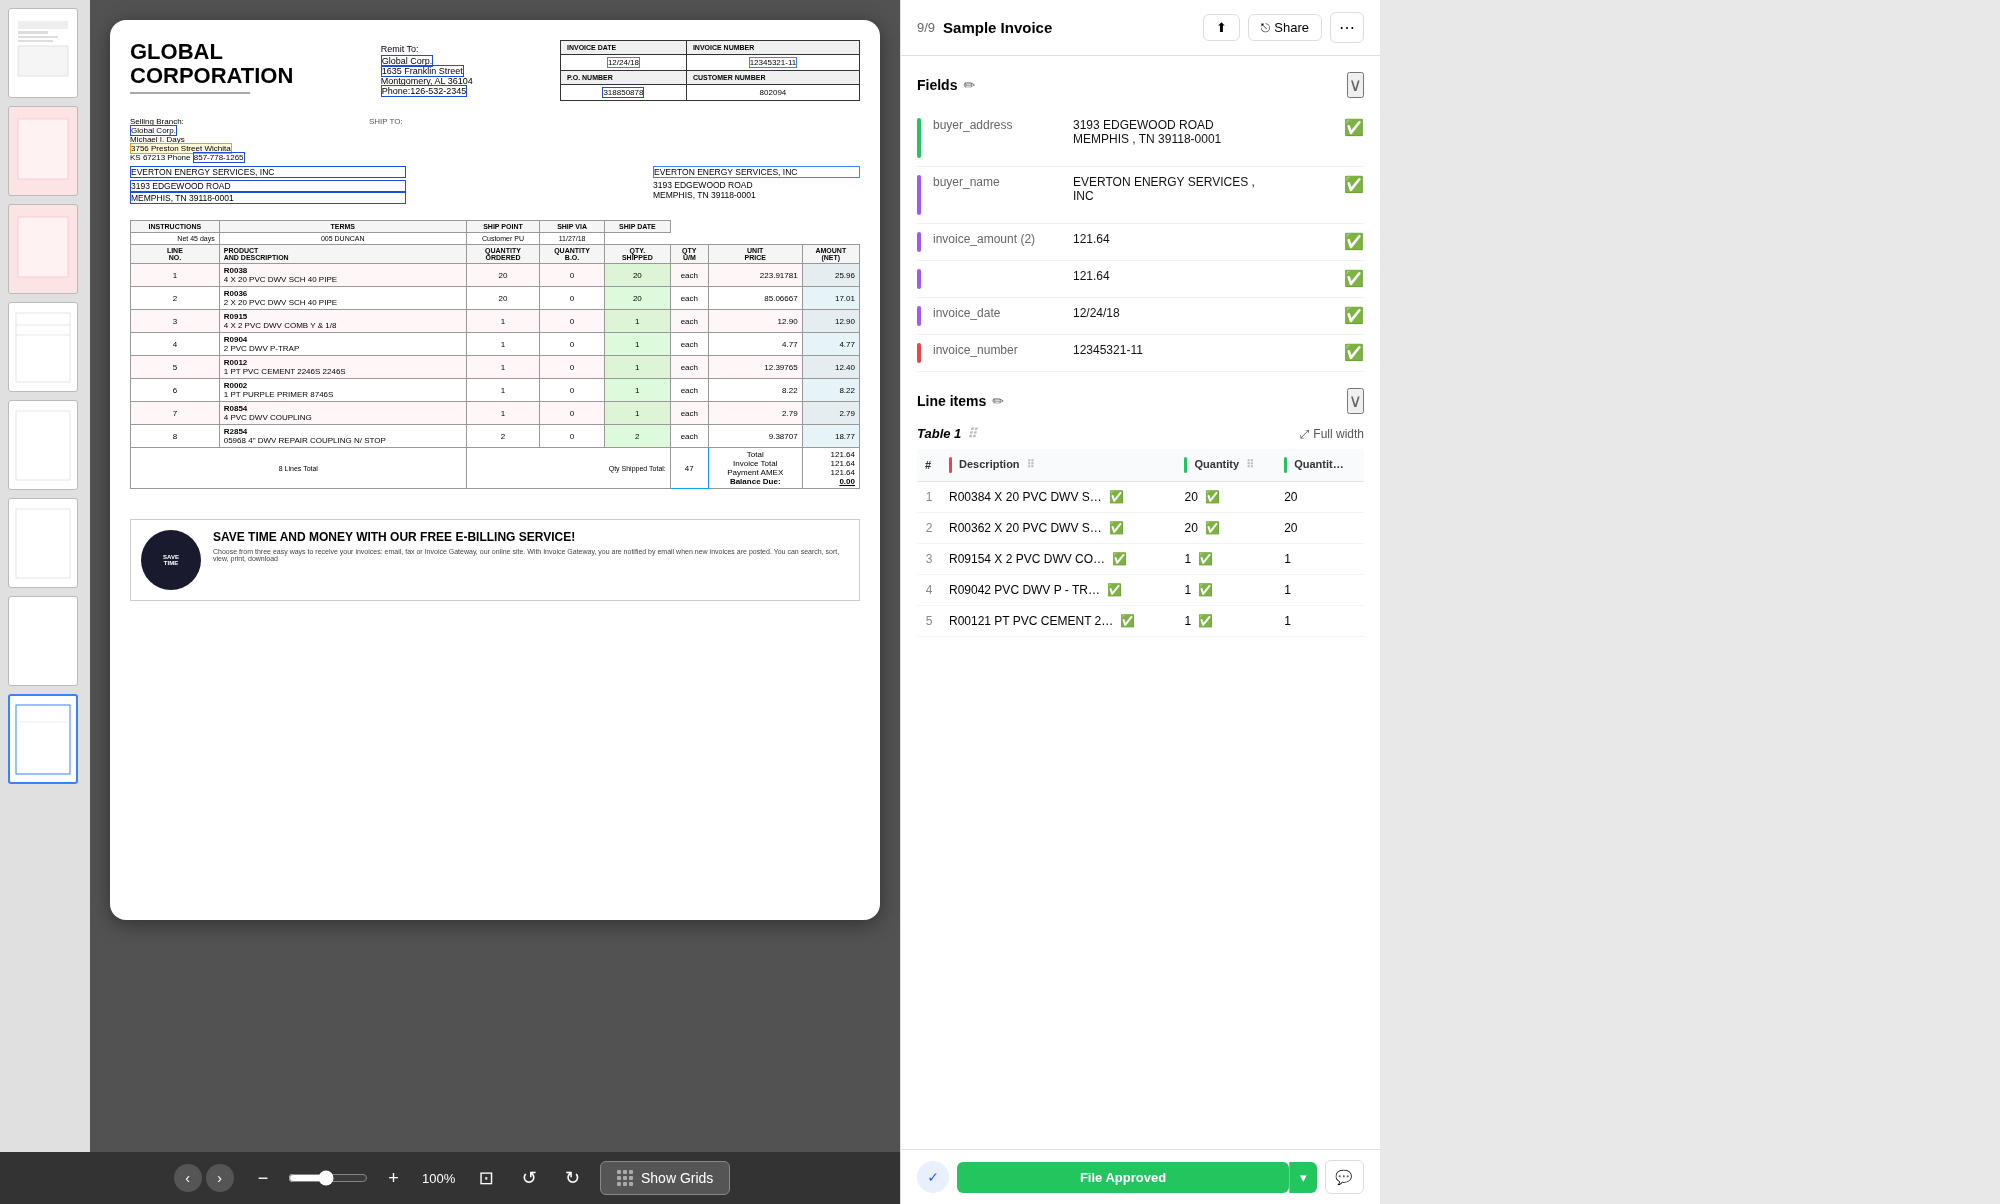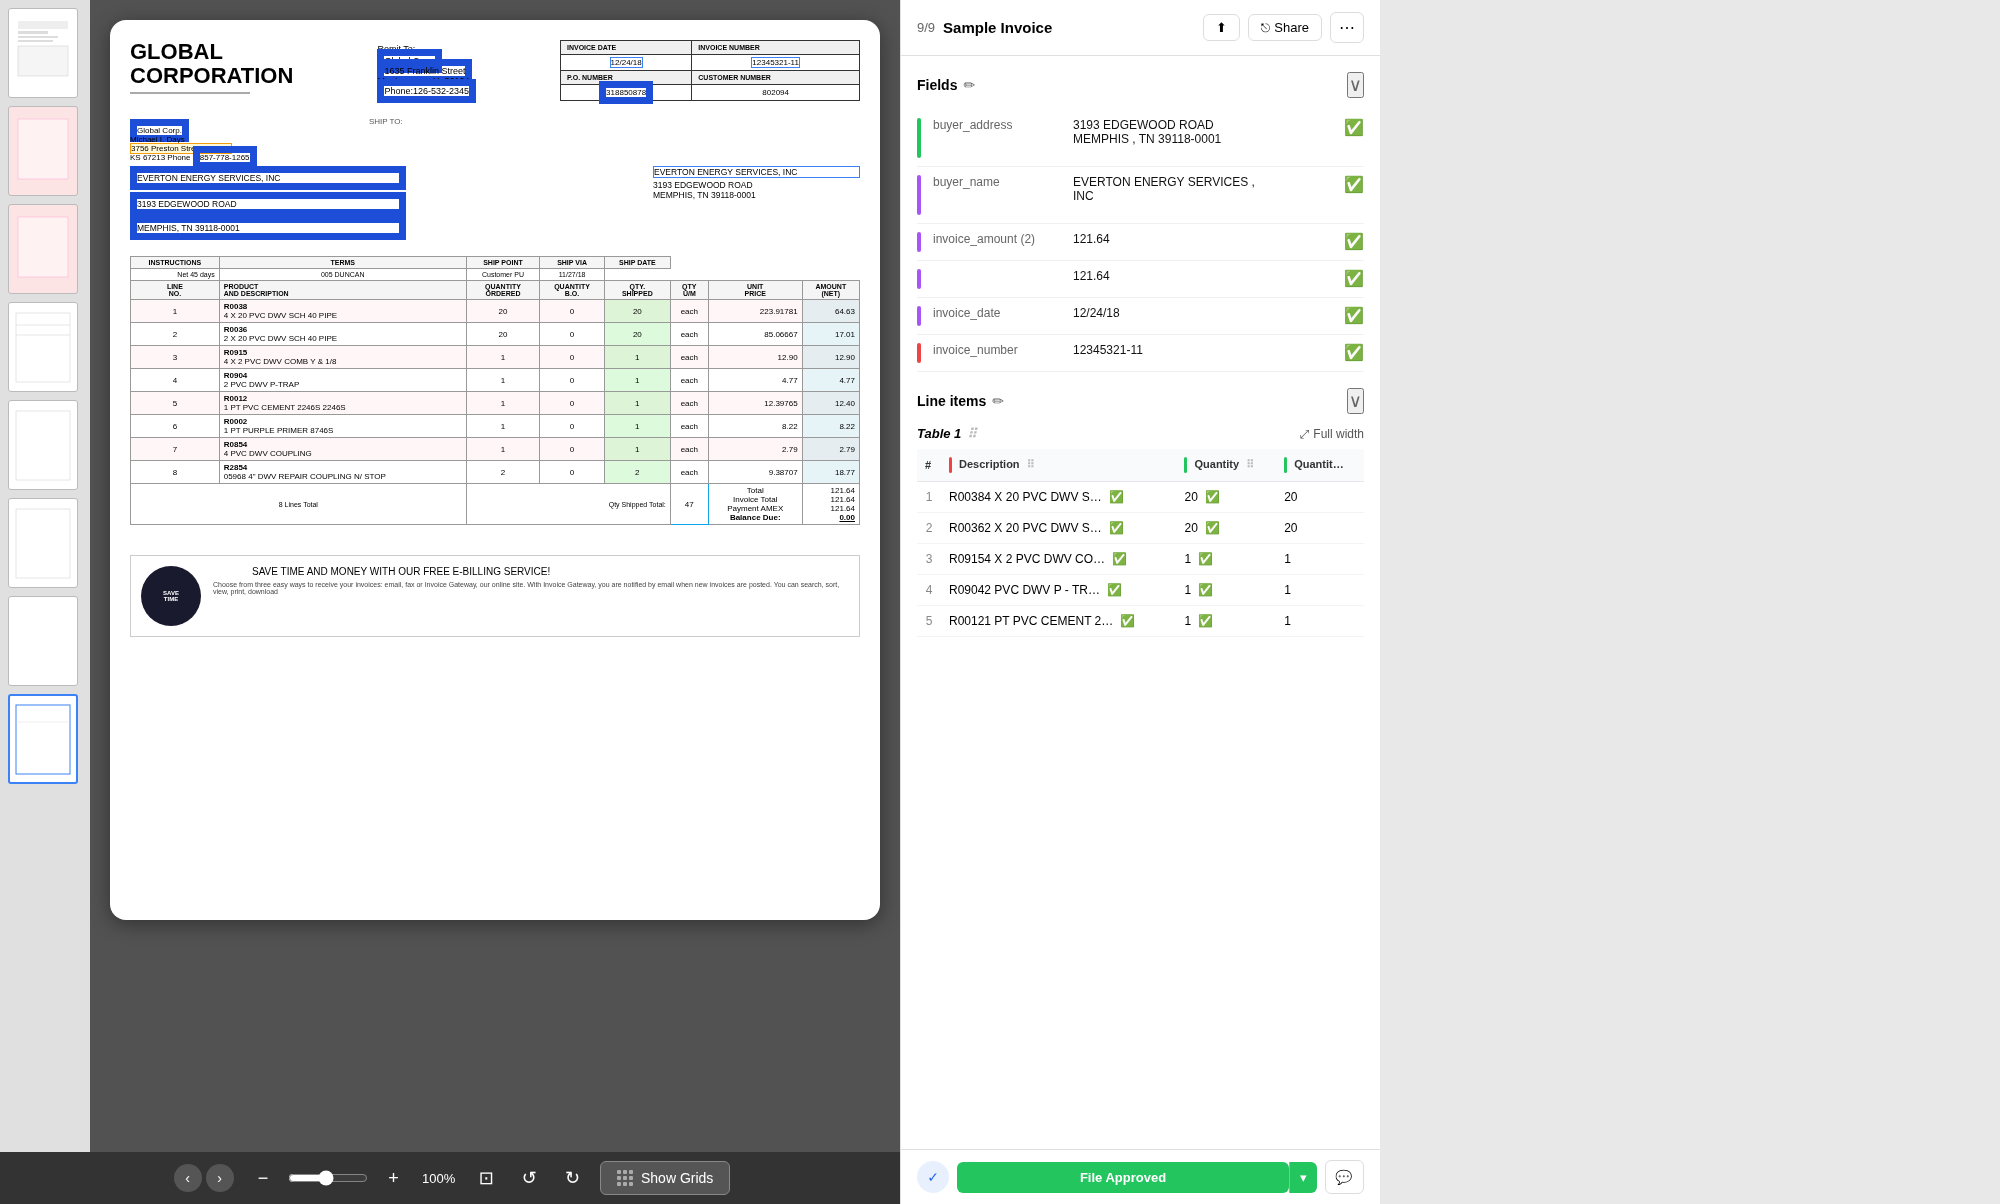--- a/index.html
+++ b/index.html
@@ -29,21 +29,21 @@
     .bottom-bar { height: 52px; background: #333; display: flex; align-items: center; justify-content: center; gap: 12px; padding: 0 20px; }
     .zoom-btn { background: none; border: none; color: white; font-size: 18px; cursor: pointer; padding: 4px 8px; }
     .zoom-slider { width: 80px; accent-color: white; }
     .zoom-pct { color: white; font-size: 13px; min-width: 40px; text-align: center; }
     .toolbar-btn { background: none; border: none; color: white; font-size: 18px; cursor: pointer; padding: 4px 8px; }
     .show-grids-btn { background: #555; border: 1px solid #888; color: white; border-radius: 6px; padding: 8px 16px; cursor: pointer; display: flex; align-items: center; gap: 8px; font-size: 14px; }
     .grid-icon { display: grid; grid-template-columns: 1fr 1fr 1fr; gap: 2px; width: 16px; height: 16px; }
     .grid-cell { background: #aaa; border-radius: 1px; }
     .company-logo { font-weight: 900; font-size: 22px; line-height: 1.1; }
     .company-logo span { display: block; }
-    .highlight-green { border: 7px solid #1d4ed8; }
+    .highlight-green { border: 1px solid #1d4ed8; }
     .highlight-blue { border: 1px solid #3b82f6; }
     .highlight-yellow { border: 1px solid #f59e0b; background: rgba(253,224,71,0.2); }
 
     .invoice-table-top { border-collapse: collapse; font-size: 8px; margin-bottom: 8px; float: right; width: 300px; }
     .invoice-table-top td { border: 1px solid #333; padding: 3px 6px; }
     .invoice-table-top .header-cell { background: #f0f0f0; font-weight: bold; font-size: 7px; }
 
     .line-items-table { width: 100%; border-collapse: collapse; font-size: 8px; margin-top: 10px; }
     .line-items-table th, .line-items-table td { border: 1px solid #999; padding: 2px 4px; text-align: center; }
     .line-items-table th { background: #f5f5f5; font-size: 7px; }
@@ -280,21 +280,21 @@
           </thead>
           <tbody id="invoice-lines">
           <tr style="background: rgba(255, 200, 200, 0.15);">
     <td style="text-align:center;">1</td>
     <td class="desc-col"><strong>R0038</strong><br>4 X 20 PVC DWV SCH 40 PIPE</td>
     <td style="text-align:center;">20</td>
     <td style="text-align:center;">0</td>
     <td style="text-align:center;background:rgba(144,238,144,0.3);">20</td>
     <td style="text-align:center;">each</td>
     <td style="text-align:right;">223.91781</td>
-    <td style="text-align:right;background:rgba(173,216,230,0.3);">64.63</td>
+    <td style="text-align:right;background:rgba(173,216,230,0.3);">25.96</td>
   </tr>
               <tr>
     <td style="text-align:center;">2</td>
     <td class="desc-col"><strong>R0036</strong><br>2 X 20 PVC DWV SCH 40 PIPE</td>
     <td style="text-align:center;">20</td>
     <td style="text-align:center;">0</td>
     <td style="text-align:center;background:rgba(144,238,144,0.3);">20</td>
     <td style="text-align:center;">each</td>
     <td style="text-align:right;">85.06667</td>
     <td style="text-align:right;background:rgba(173,216,230,0.3);">17.01</td>
@@ -379,21 +379,21 @@
                 <div>121.64</div>
                 <div style="font-weight:bold;text-decoration:underline;">0.00</div>
               </td>
             </tr>
           </tfoot>
         </table>
 
         <div class="footer-banner" style="margin-top:30px;">
           <div class="save-time-img">SAVE<br>TIME</div>
           <div>
-            <div style="font-weight:normal;font-size:10px;margin-bottom:4px;margin-left:39px;">SAVE TIME AND MONEY WITH OUR FREE E-BILLING SERVICE!</div>
+            <div style="font-weight:bold;font-size:12px;margin-bottom:4px;">SAVE TIME AND MONEY WITH OUR FREE E-BILLING SERVICE!</div>
             <div style="font-size:7px;color:#444;">Choose from three easy ways to receive your invoices:  email, fax or Invoice Gateway, our online site.  With Invoice Gateway, you are notified by email when new invoices are posted. You can search, sort, view, print, download</div>
           </div>
         </div>
       </div>
     </div>
   </div>
 
   <div class="bottom-bar">
     <div class="nav-arrows">
       <button class="nav-arrow">‹</button>

